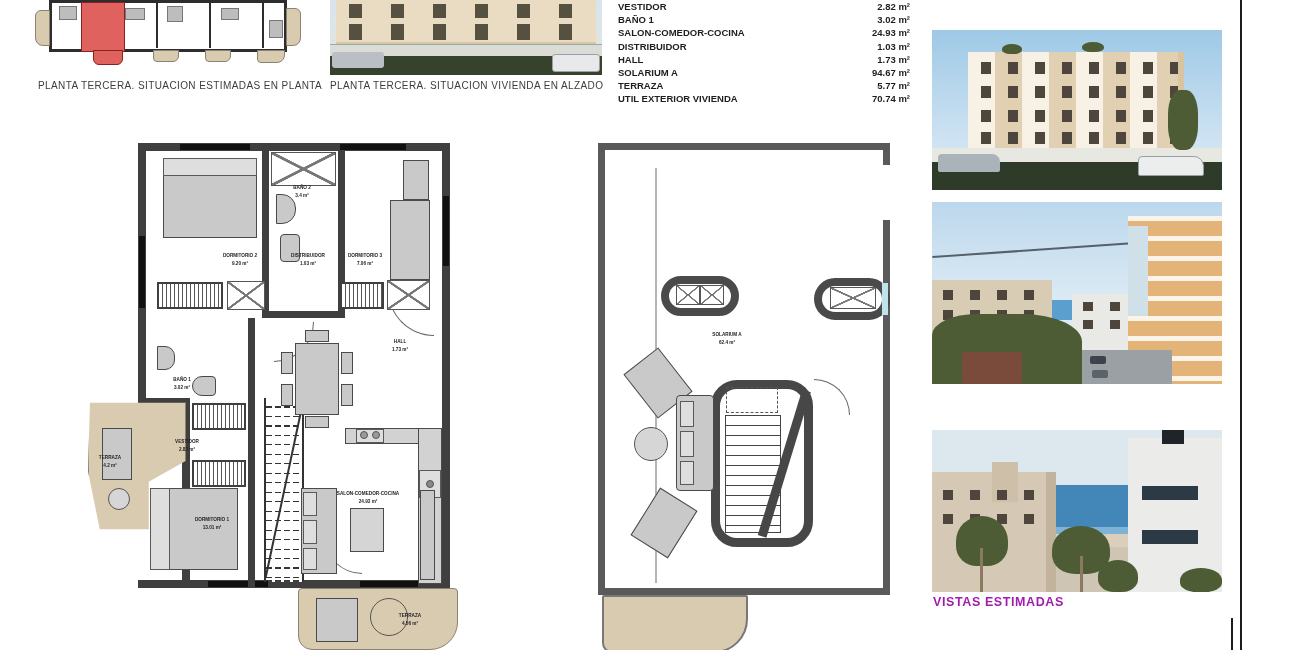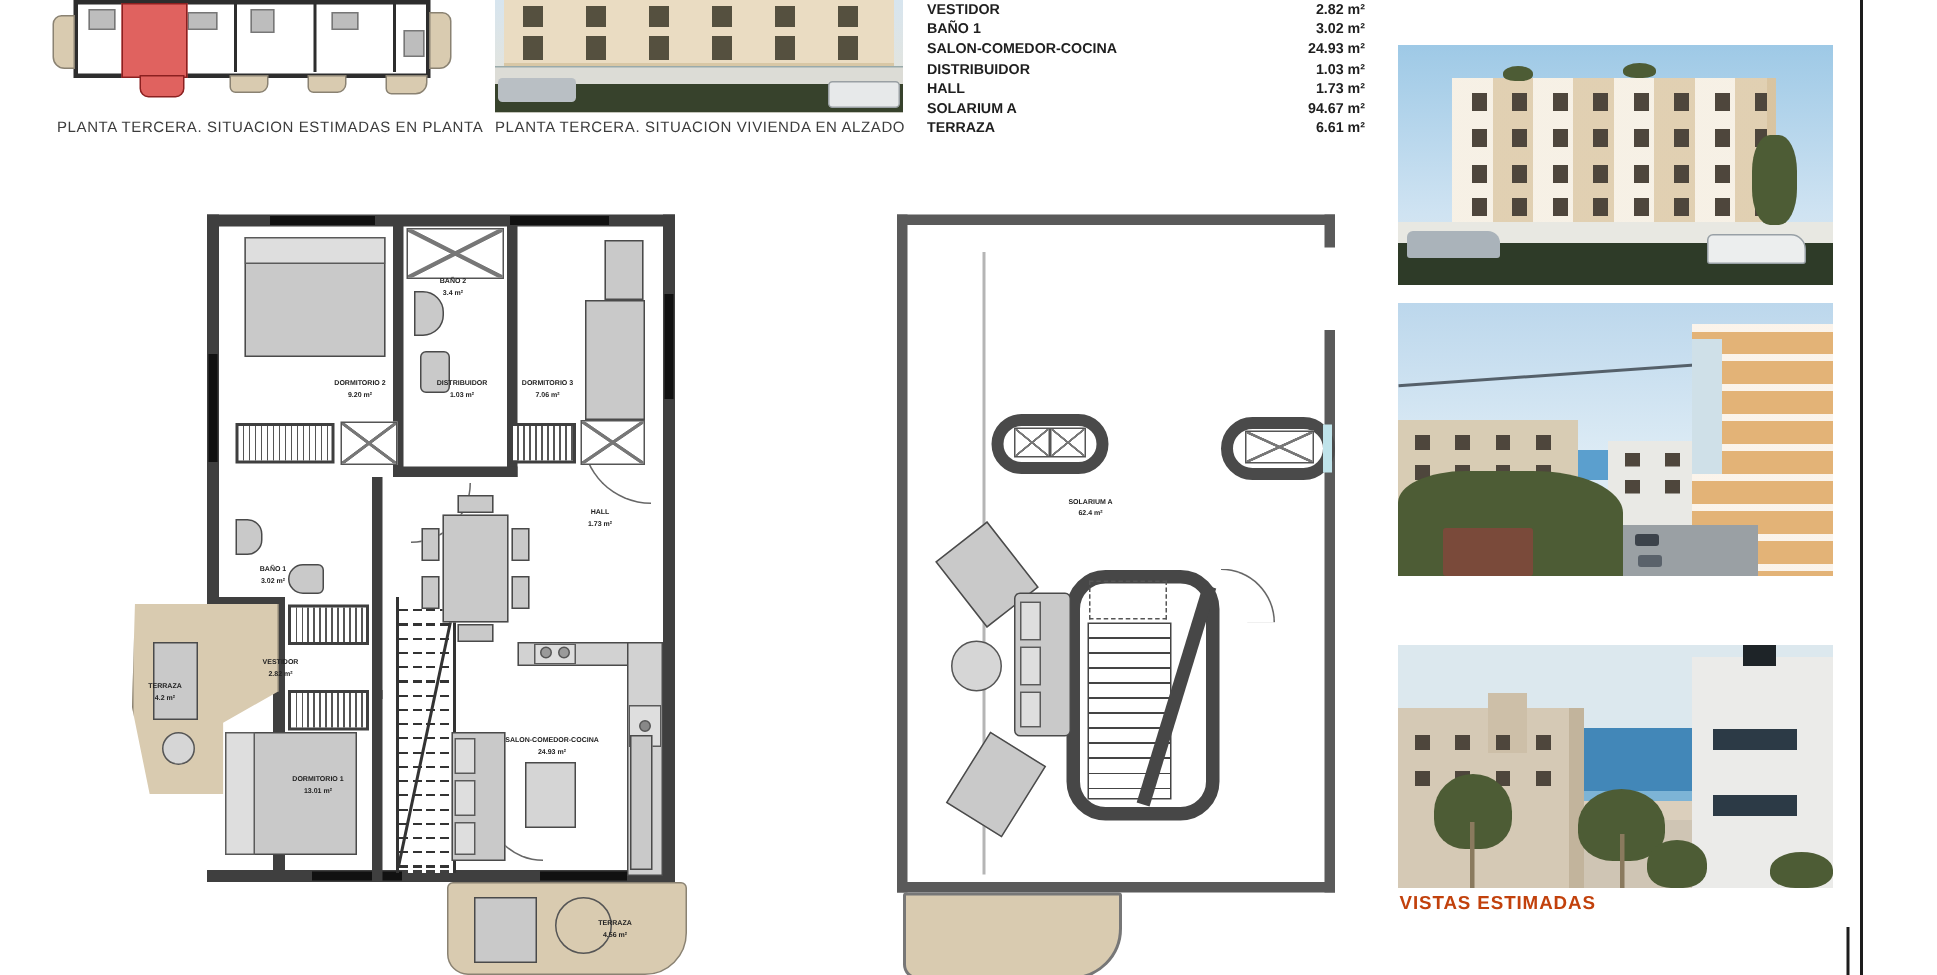--- a/index.html
+++ b/index.html
@@ -2,21 +2,21 @@
 <html><head>
 <meta charset="utf-8">
 <style>
   html,body{margin:0;padding:0;background:#fff;}
   .page{position:relative;width:1291px;height:650px;background:#ffffff;overflow:hidden;
         font-family:"Liberation Sans", sans-serif;color:#222;}
   .abs{position:absolute;}
 
   
   .cap{position:absolute;font-size:10px;color:#3c3c3c;letter-spacing:.4px;white-space:nowrap;}
-  .vistas{position:absolute;font-size:12.5px;font-weight:700;color:#c2410c;letter-spacing:.6px;}
+  .vistas{position:absolute;font-size:12.5px;font-weight:700;color:#a21caf;letter-spacing:.6px;}
 
   
   .atable{position:absolute;left:618px;top:0;width:292px;}
   .trow{display:flex;justify-content:space-between;align-items:center;height:13.2px;
         font-size:9.5px;font-weight:700;color:#1e1e1e;}
   .trow .lab{white-space:nowrap;}
   .trow .val{white-space:nowrap;}
   .thead .lab{margin-left:62px;}
 
   
@@ -128,21 +128,25 @@
     <div class="trow">
         <span class="lab">HALL</span>
         <span class="val">1.73 m²</span>
       </div>
     <div class="trow">
         <span class="lab">SOLARIUM A</span>
         <span class="val">94.67 m²</span>
       </div>
     <div class="trow">
         <span class="lab">TERRAZA</span>
-        <span class="val">6.61 m²</span>
+        <span class="val">5.77 m²</span>
+      </div>
+    <div class="trow">
+        <span class="lab">UTIL EXTERIOR VIVIENDA</span>
+        <span class="val">70.74 m²</span>
       </div>
   </div>
 
   <div class="abs" style="left:88px;top:140px;width:376px;height:510px;">
 
     <div class="wall" style="left:50px;top:3px;width:312px;height:8px;"></div>
     <div class="wall" style="left:354px;top:3px;width:8px;height:445px;"></div>
     <div class="wall" style="left:50px;top:440px;width:312px;height:8px;"></div>
     <div class="wall" style="left:50px;top:3px;width:8px;height:262px;"></div>
     <div class="wall" style="left:50px;top:258px;width:52px;height:7px;"></div>

